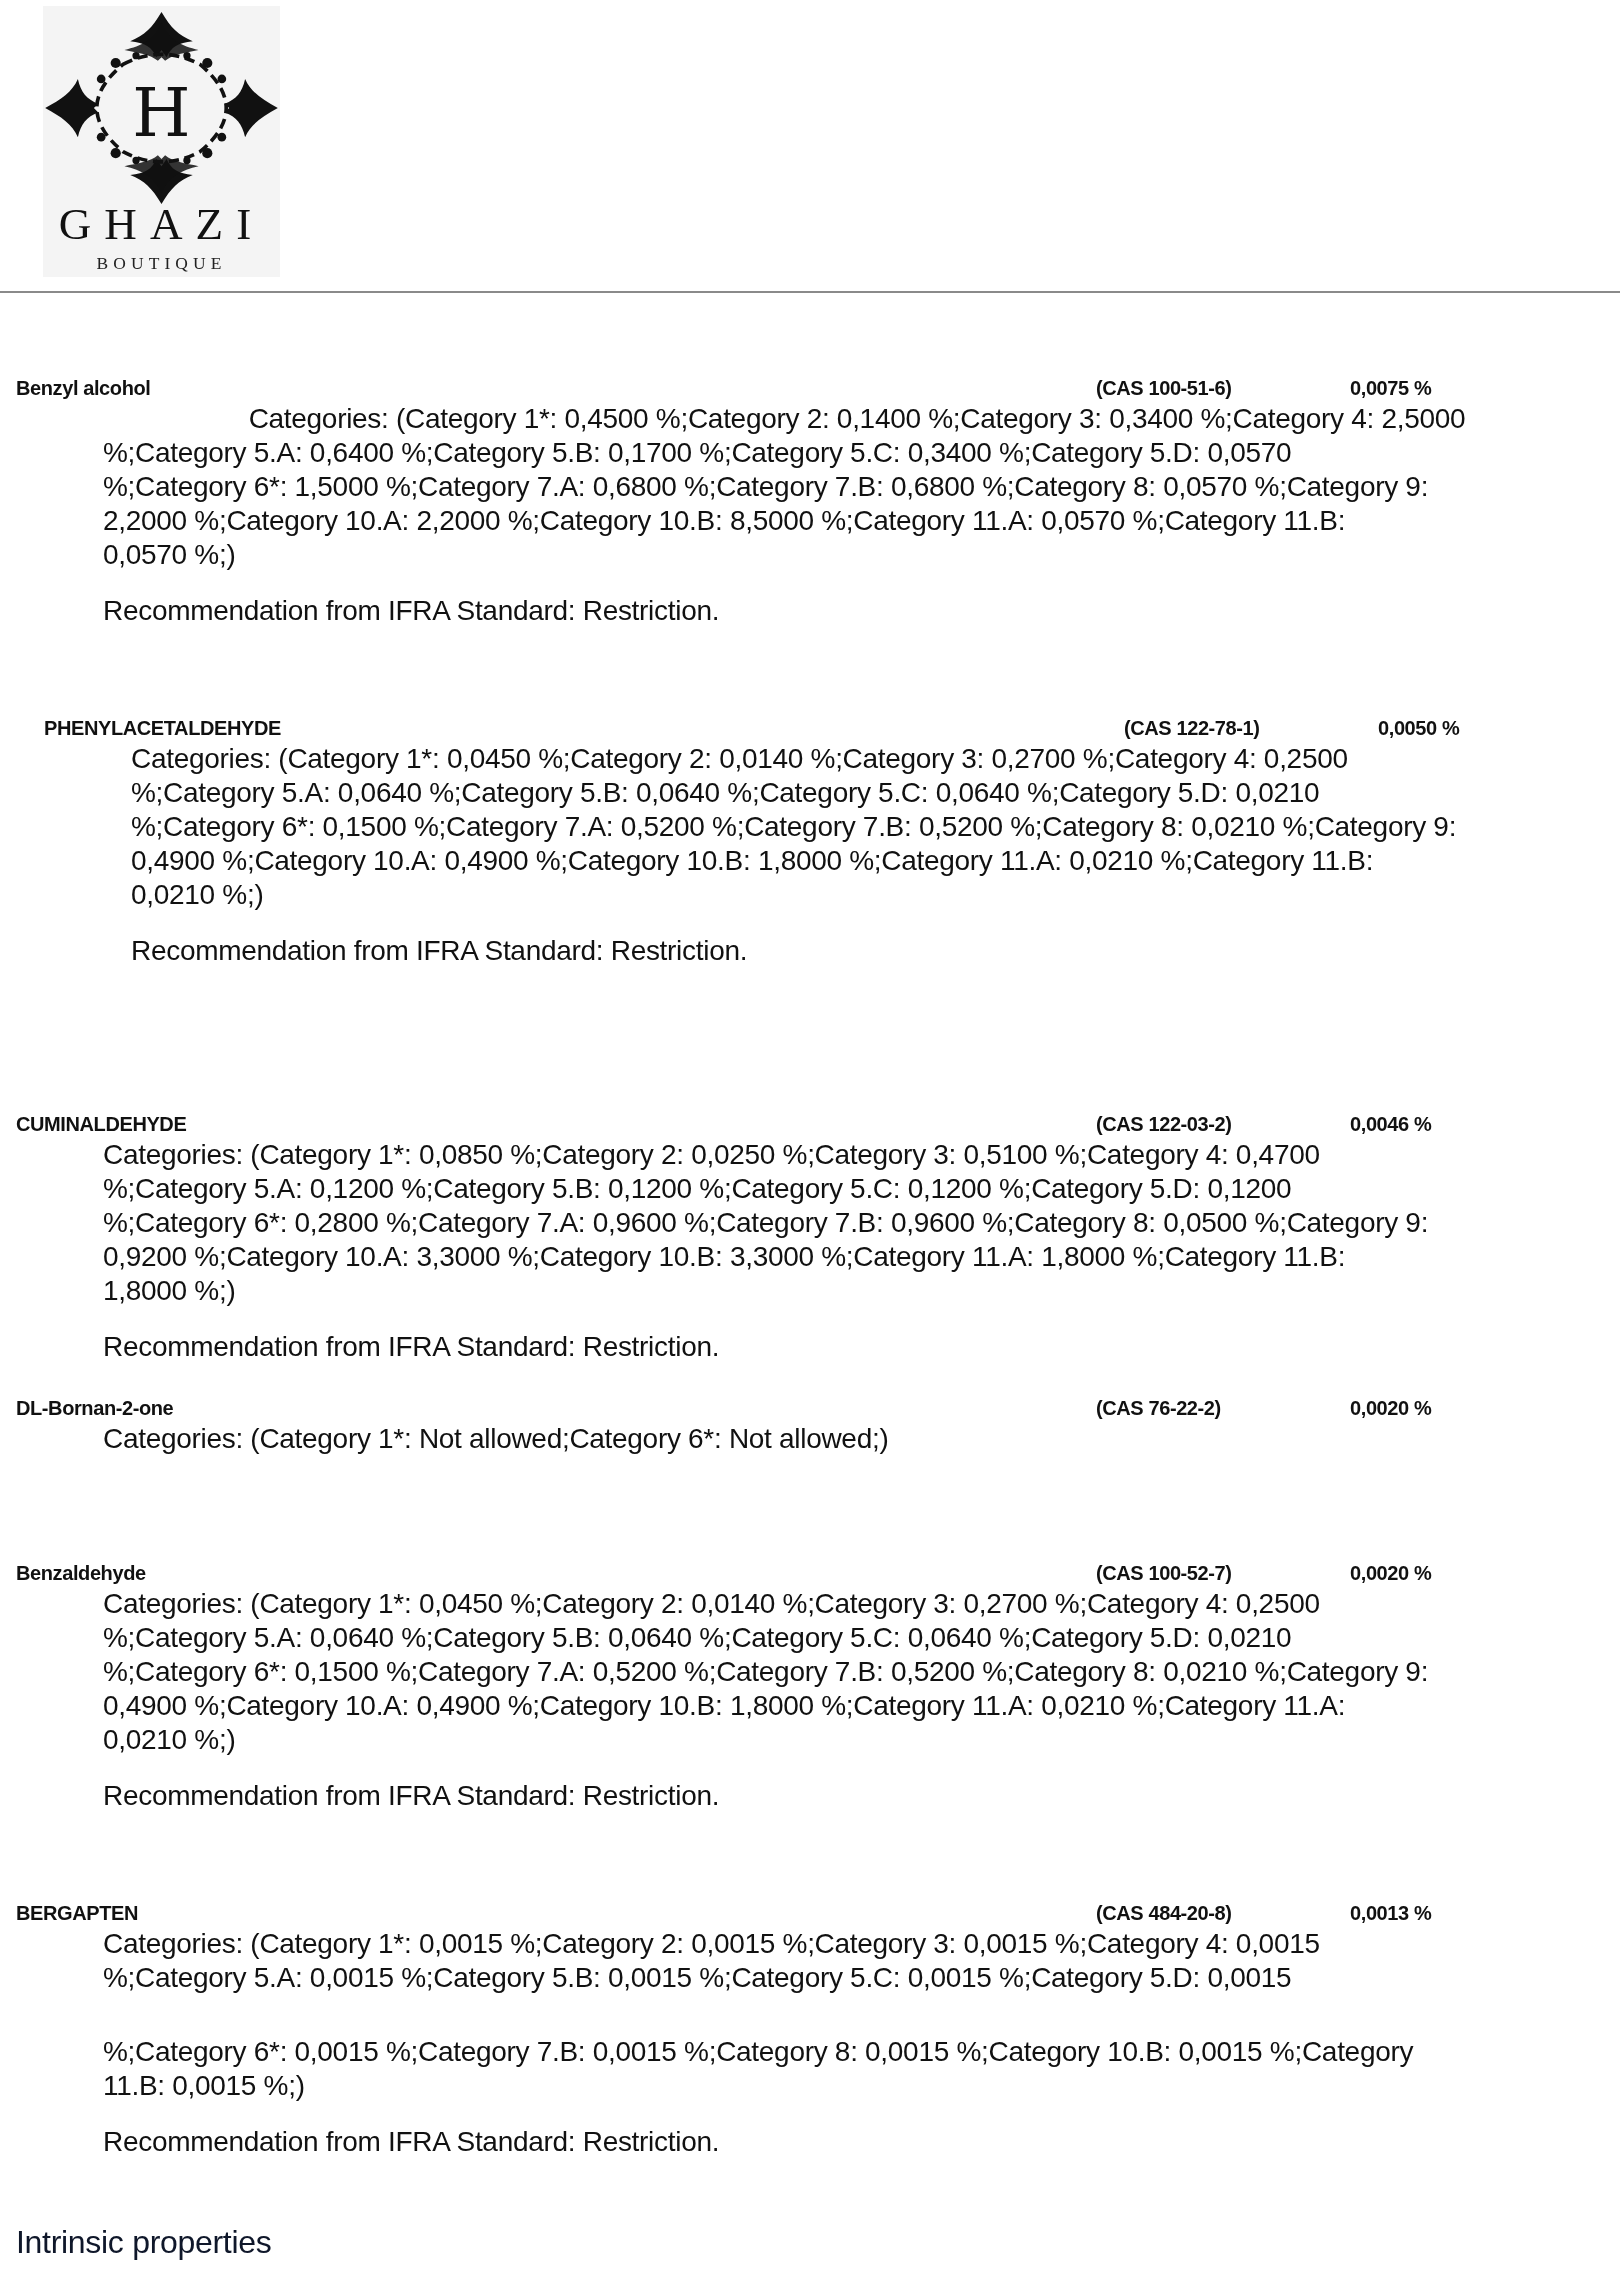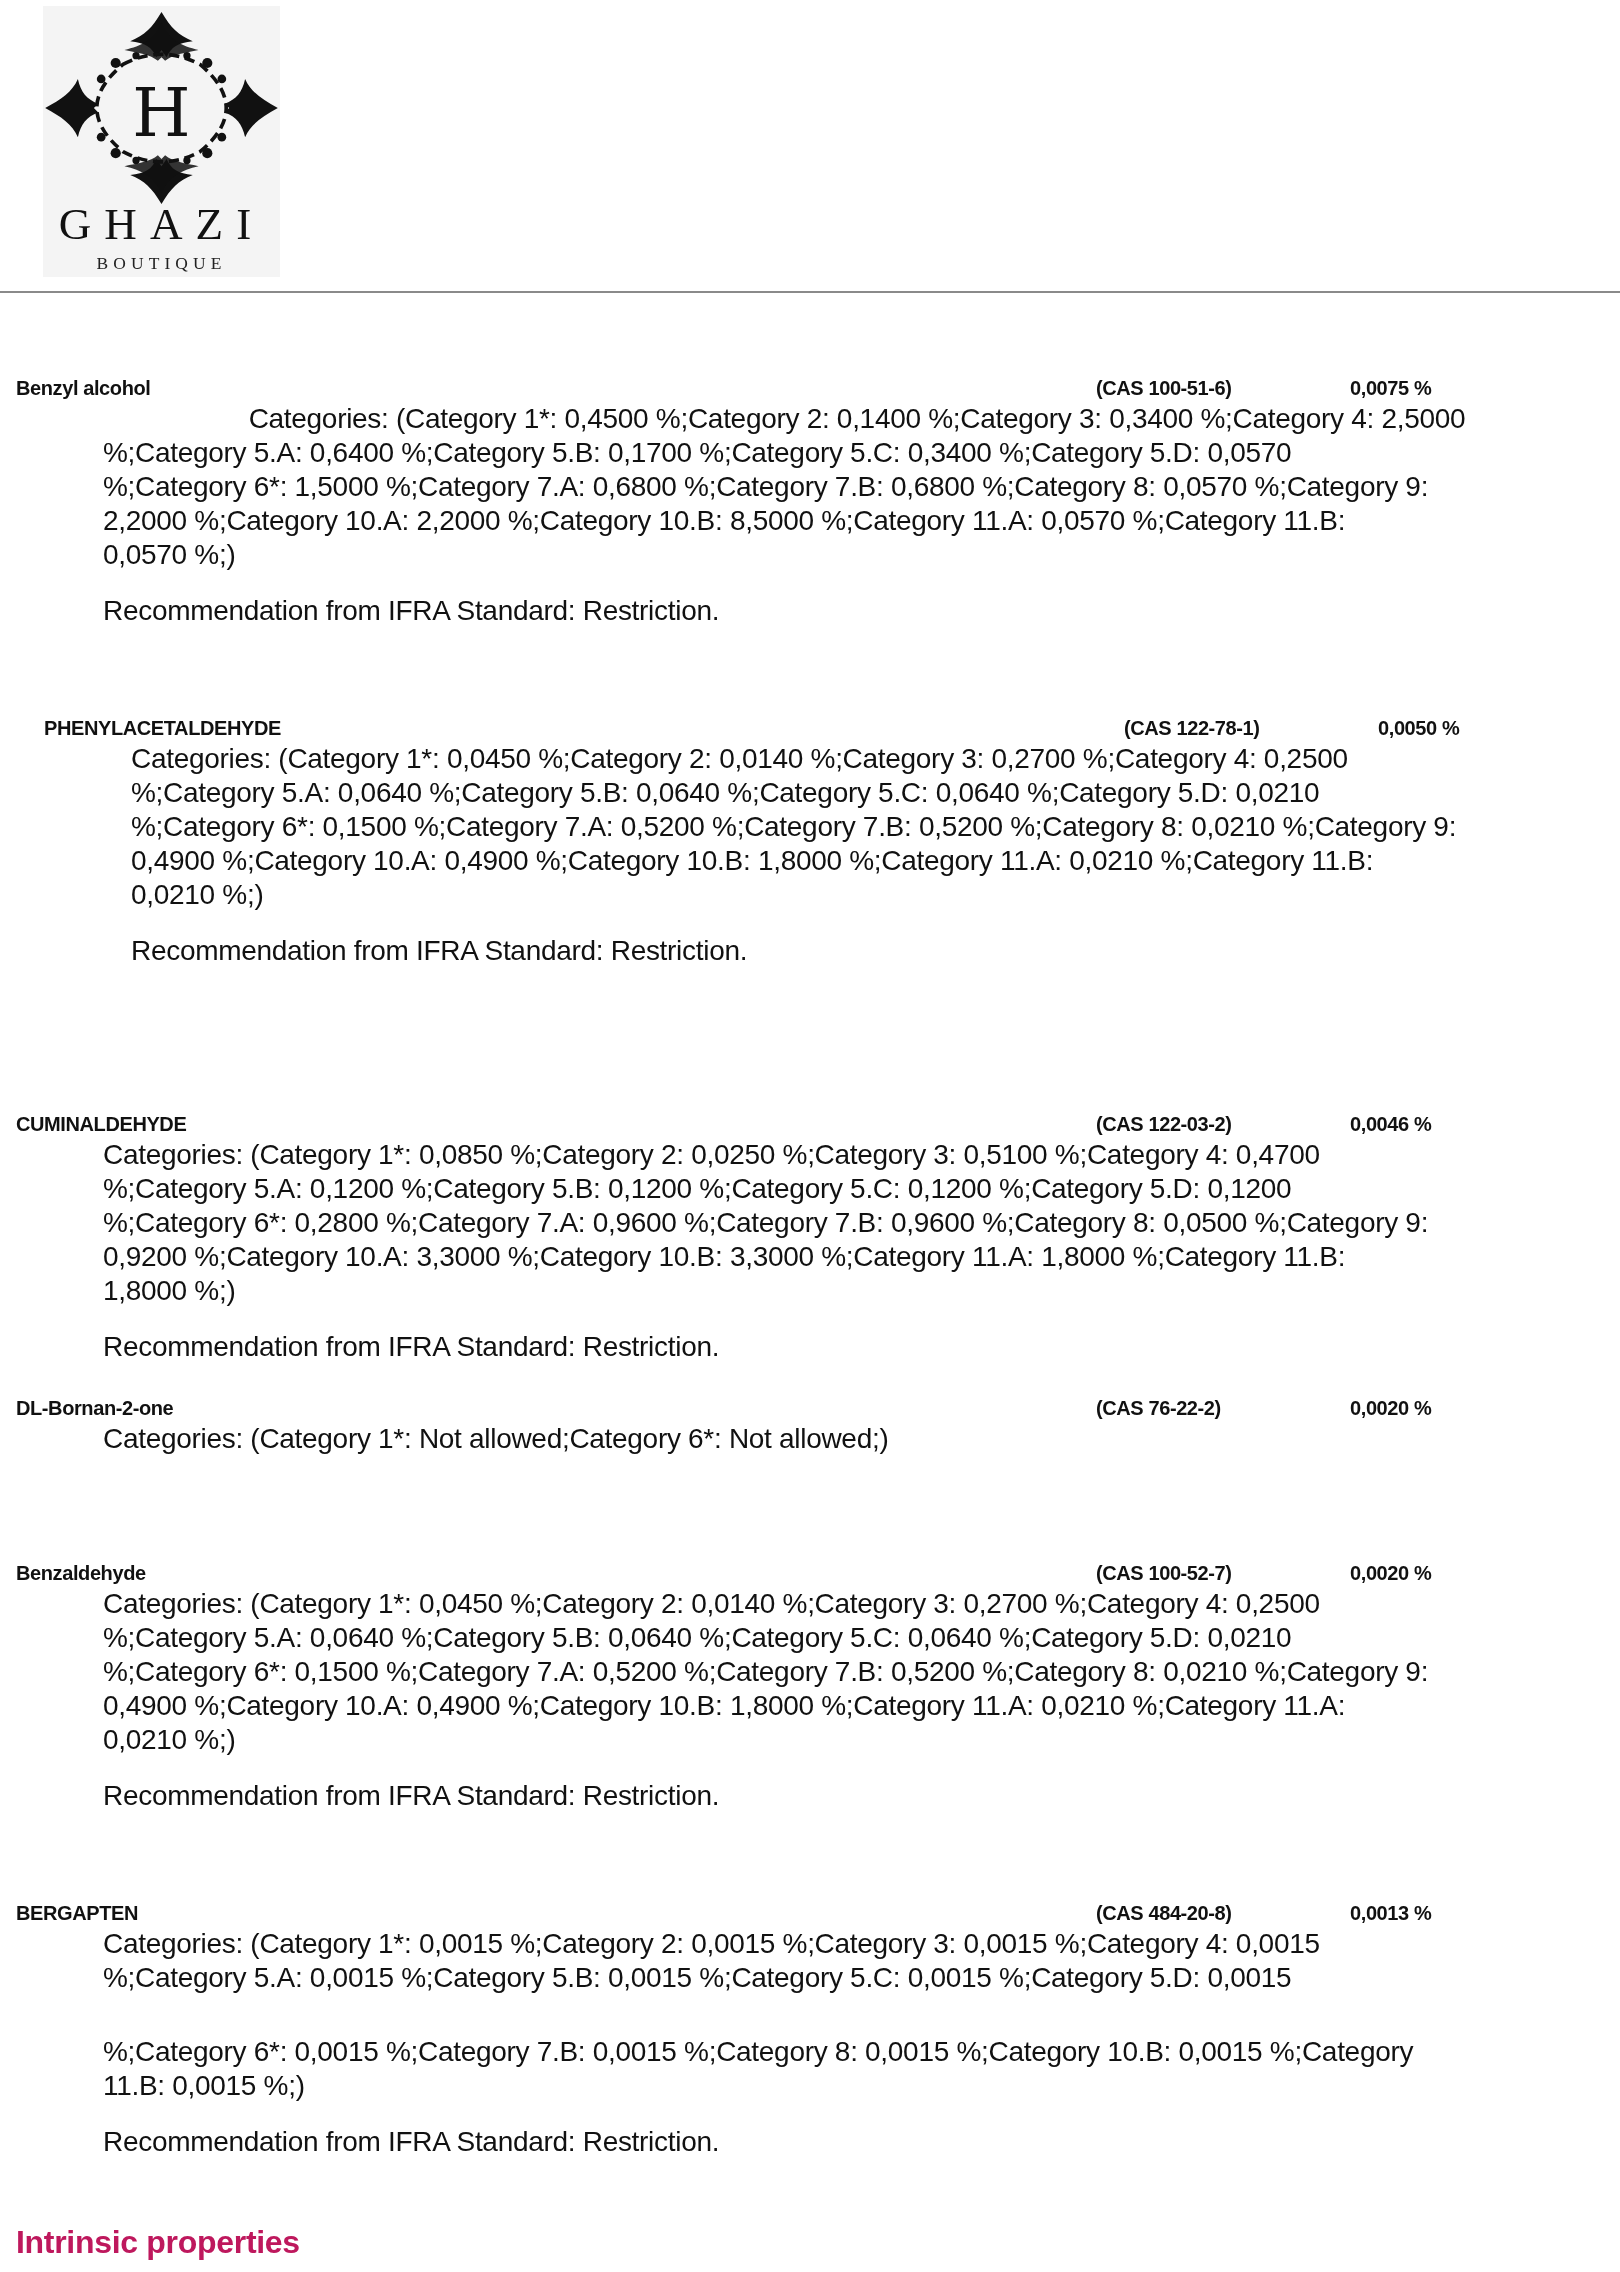--- a/index.html
+++ b/index.html
@@ -27,21 +27,21 @@
   .entry-cats {
     margin-left: 103px; width: 1508px; font-size: 28px; line-height: 34px;
     letter-spacing: -0.3px; margin-top: 0.7px; word-break: break-all;
   }
   .entry-rec {
     margin-left: 103px; font-size: 28px; line-height: 25px;
     letter-spacing: -0.3px; margin-top: 26px;
   }
   .section-title {
     position: absolute; left: 16px; top: 2225px; font-size: 32px;
-    font-weight: bold; color: #be185d; letter-spacing: -0.3px; line-height: 35px;
+    font-weight: normal; color: #0f172a; letter-spacing: -0.3px; line-height: 35px;
   }
 </style>
 </head>
 <body>
 
 <div class="logo">
   <svg width="237" height="271" viewBox="0 0 326 372">
 
     <g fill="#111">
 

